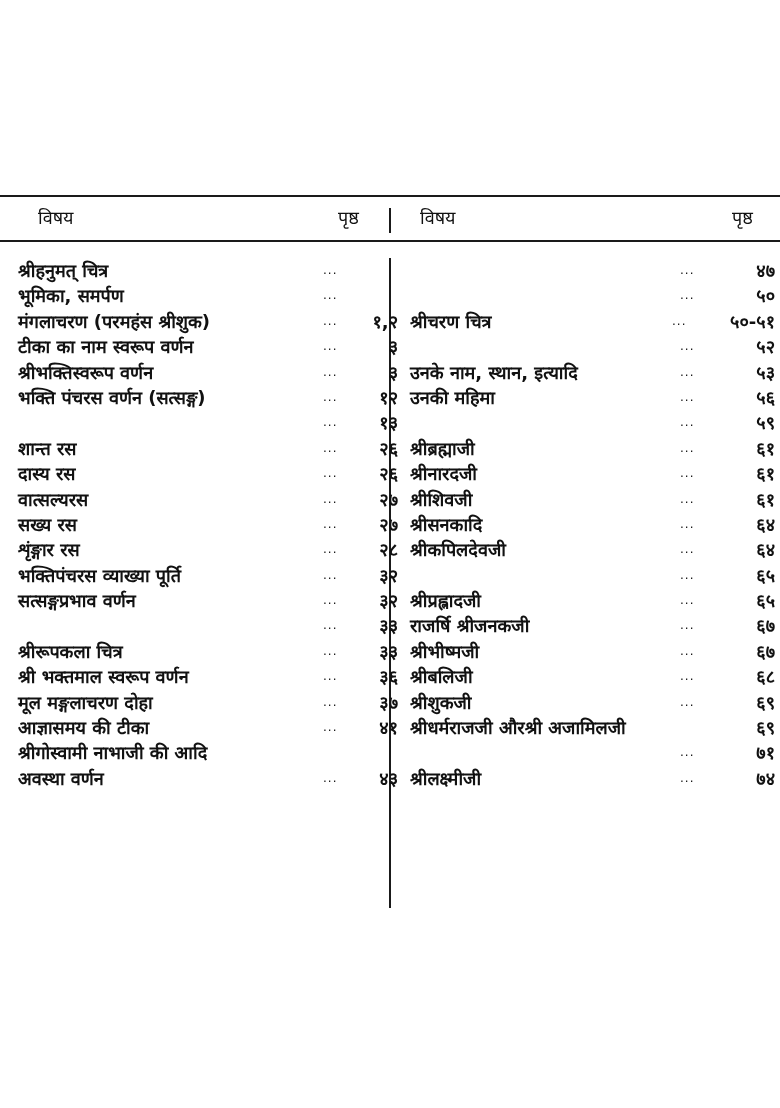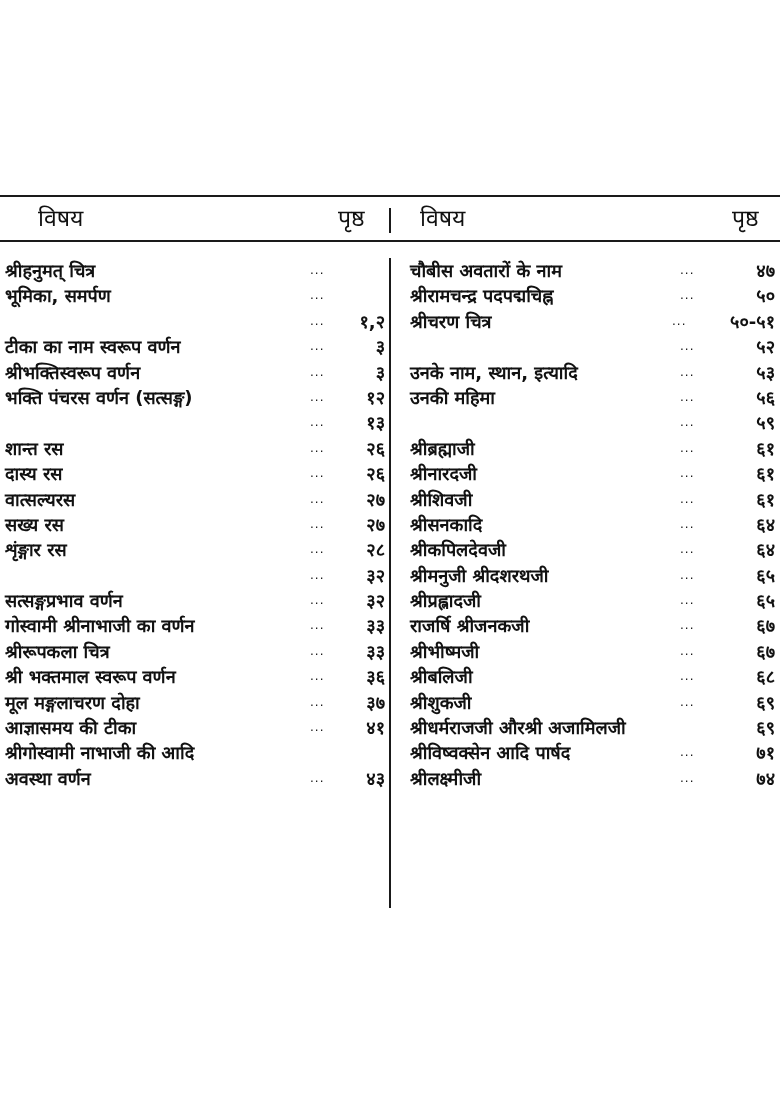--- a/index.html
+++ b/index.html
@@ -4,23 +4,23 @@
 <style>
   html, body { margin: 0; padding: 0; background: #ffffff; }
   body { width: 780px; height: 1108px; position: relative; overflow: hidden;
          font-family: "DejaVu Sans", "Liberation Sans", sans-serif; color: #111; }
   .rule { position: absolute; left: 0; width: 780px; height: 2px; background: #1a1a1a; }
   .rule.top { top: 195px; }
   .rule.mid { top: 240px; height: 1.5px; }
   .vdivider { position: absolute; left: 389px; width: 2px; background: #1a1a1a; }
   .vdivider.head { top: 208px; height: 25px; }
   .vdivider.body { top: 258px; height: 650px; }
-  .hcell { position: absolute; top: 205px; font-size: 23px; line-height: 26px; }
+  .hcell { position: absolute; top: 205px; font-size: 18px; line-height: 26px; font-family: Liberation Serif, serif; }
   .col { position: absolute; top: 258px; }
-  .col.left { left: 5px; width: 380px; }
+  .col.left { left: 18px; width: 380px; }
   .col.right { left: 410px; width: 365px; }
   .row { position: relative; height: 25.4px; font-size: 18px; line-height: 25px; font-weight: bold; white-space: nowrap; }
   .row .title { position: absolute; left: 0; }
   .row .dots { position: absolute; font-size: 12px; font-weight: normal; letter-spacing: 1px; }
   .row .page { position: absolute; right: 0; text-align: right; }
   .col.left .row .dots { left: 305px; }
   .col.right .row .dots { left: 270px; }
   .col.right .row .dots.wide { left: 262px; }
 </style>
 </head>
@@ -43,20 +43,21 @@
         <span class="title">श्रीहनुमत् चित्र</span>
         <span class="dots">...</span>
         <span class="page"></span>
       </div>
       <div class="row">
         <span class="title">भूमिका, समर्पण</span>
         <span class="dots">...</span>
         <span class="page"></span>
       </div>
       <div class="row">
+        <span class="title">मंगलाचरण (परमहंस श्रीशुक)</span>
         <span class="dots">...</span>
         <span class="page">१,२</span>
       </div>
       <div class="row">
         <span class="title">टीका का नाम स्वरूप वर्णन</span>
         <span class="dots">...</span>
         <span class="page">३</span>
       </div>
       <div class="row">
         <span class="title">श्रीभक्तिस्वरूप वर्णन</span>
@@ -91,30 +92,30 @@
         <span class="title">सख्य रस</span>
         <span class="dots">...</span>
         <span class="page">२७</span>
       </div>
       <div class="row">
         <span class="title">शृंङ्गार रस</span>
         <span class="dots">...</span>
         <span class="page">२८</span>
       </div>
       <div class="row">
+        <span class="title">भक्तिपंचरस व्याख्या पूर्ति</span>
         <span class="dots">...</span>
         <span class="page">३२</span>
       </div>
       <div class="row">
         <span class="title">सत्सङ्गप्रभाव वर्णन</span>
         <span class="dots">...</span>
         <span class="page">३२</span>
       </div>
       <div class="row">
-        <span class="title">गोस्वामी श्रीनाभाजी का वर्णन</span>
         <span class="dots">...</span>
         <span class="page">३३</span>
       </div>
       <div class="row">
         <span class="title">श्रीरूपकला चित्र</span>
         <span class="dots">...</span>
         <span class="page">३३</span>
       </div>
       <div class="row">
         <span class="title">श्री भक्तमाल स्वरूप वर्णन</span>
@@ -137,26 +138,24 @@
         <span class="page"></span>
       </div>
       <div class="row">
         <span class="title">अवस्था वर्णन</span>
         <span class="dots">...</span>
         <span class="page">४३</span>
       </div>
     </div>
   <div class="col right" id="right-col">
       <div class="row">
-        <span class="title">चौबीस अवतारों के नाम</span>
         <span class="dots">...</span>
         <span class="page">४७</span>
       </div>
       <div class="row">
-        <span class="title">श्रीरामचन्द्र पदपद्मचिह्न</span>
         <span class="dots">...</span>
         <span class="page">५०</span>
       </div>
       <div class="row">
         <span class="title">श्रीचरण चित्र</span>
         <span class="dots wide">...</span>
         <span class="page">५०-५१</span>
       </div>
       <div class="row">
         <span class="dots">...</span>
@@ -195,21 +194,20 @@
         <span class="title">श्रीसनकादि</span>
         <span class="dots">...</span>
         <span class="page">६४</span>
       </div>
       <div class="row">
         <span class="title">श्रीकपिलदेवजी</span>
         <span class="dots">...</span>
         <span class="page">६४</span>
       </div>
       <div class="row">
-        <span class="title">श्रीमनुजी श्रीदशरथजी</span>
         <span class="dots">...</span>
         <span class="page">६५</span>
       </div>
       <div class="row">
         <span class="title">श्रीप्रह्लादजी</span>
         <span class="dots">...</span>
         <span class="page">६५</span>
       </div>
       <div class="row">
         <span class="title">राजर्षि श्रीजनकजी</span>
@@ -230,21 +228,20 @@
         <span class="title">श्रीशुकजी</span>
         <span class="dots">...</span>
         <span class="page">६९</span>
       </div>
       <div class="row">
         <span class="title">श्रीधर्मराजजी औरश्री अजामिलजी</span>
         <span class="dots"></span>
         <span class="page">६९</span>
       </div>
       <div class="row">
-        <span class="title">श्रीविष्वक्सेन आदि पार्षद</span>
         <span class="dots">...</span>
         <span class="page">७१</span>
       </div>
       <div class="row">
         <span class="title"> श्रीलक्ष्मीजी</span>
         <span class="dots">...</span>
         <span class="page">७४</span>
       </div>
     </div>
 </div>

